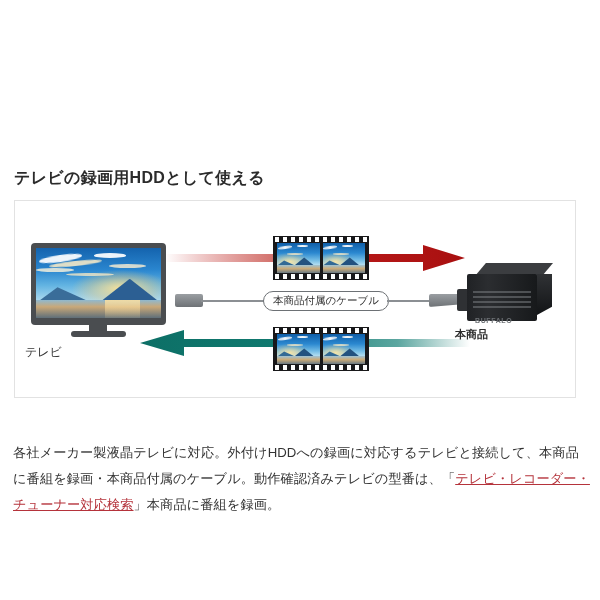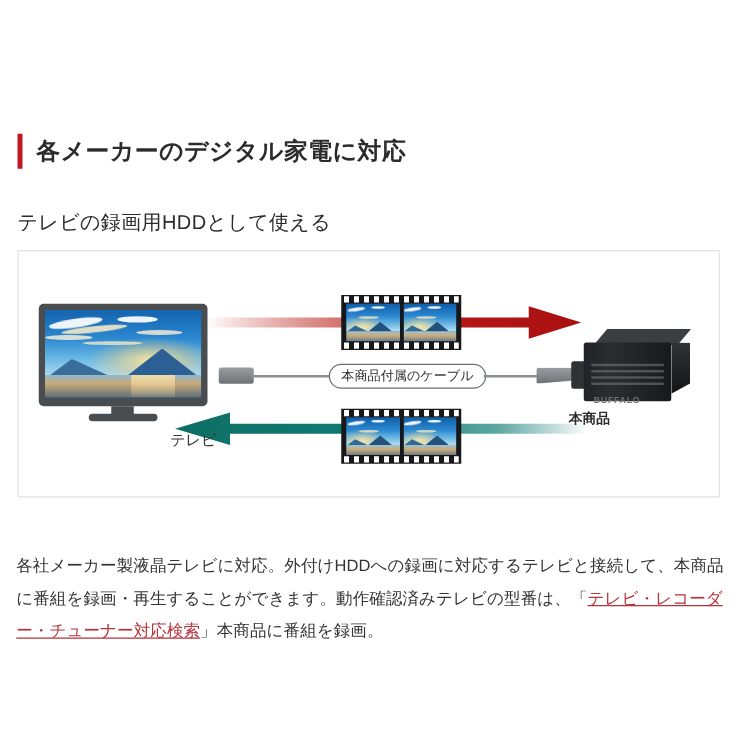--- a/index.html
+++ b/index.html
@@ -44,21 +44,21 @@
     letter-spacing: 0.5px;
     line-height: 1;
     white-space: nowrap;
   }
 
   .sub-heading {
     position: absolute;
     left: 14px;
     top: 168px;
     font-size: 16px;
-    font-weight: normal;
+    font-weight: bold;
     color: #2b2b2b;
     letter-spacing: 0.3px;
     white-space: nowrap;
   }
 
   
   .illus-panel {
     position: absolute;
     left: 14px;
     top: 200px;
@@ -167,21 +167,21 @@
     width: 55px;
     height: 6px;
     background: #4a4d50;
     border-radius: 3px;
   }
   .tv-label {
     position: absolute;
     left: 10px;
     top: 143px;
     width: 148px;
-    text-align: right;
+    text-align: left;
     font-size: 12px;
     color: #333;
   }
 
   
   .arrow-red {
     position: absolute;
     left: 150px;
     top: 43px;
     width: 300px;
@@ -384,24 +384,20 @@
     color: #b5333b;
     text-decoration: underline;
     cursor: pointer;
   }
 </style>
 </head>
 <body>
 
 <div class="page">
 
-  <div class="section-heading">
-    <div class="heading-bar"></div>
-    <div class="heading-text">各メーカーのデジタル家電に対応</div>
-  </div>
 
   <div class="sub-heading">テレビの録画用HDDとして使える</div>
 
   <div class="illus-panel">
     <div class="illus-stage">
 
       <svg class="arrow-red" viewBox="0 0 300 28" preserveAspectRatio="none">
         <defs>
           <linearGradient id="redFade" x1="0" y1="0" x2="1" y2="0">
             <stop offset="0%" stop-color="#bb1414" stop-opacity="0"></stop>
@@ -509,15 +505,15 @@
           <div class="ridge r4"></div>
           <div class="hdd-logo">BUFFALO</div>
         </div>
         <div class="hdd-side"></div>
       </div>
       <div class="hdd-label">本商品</div>
 
     </div>
   </div>
 
-  <p class="body-copy"><span>各社メーカー製液晶テレビに対応。外付けHDDへの録画に対応するテレビと接続して、本商品に番組を録画・再生することができます。動作確認済みテレビの型番は、「</span><span class="inline-link">テレビ・レコーダー・チューナー対応検索</span><span>」本商品に番組を録画。</span></p>
+  <p class="body-copy"><span>各社メーカー製液晶テレビに対応。外付けHDDへの録画に対応するテレビと接続して、本商品に番組を録画・本商品付属のケーブル。動作確認済みテレビの型番は、「</span><span class="inline-link">テレビ・レコーダー・チューナー対応検索</span><span>」本商品に番組を録画。</span></p>
 
 </div>
 
 </body></html>

